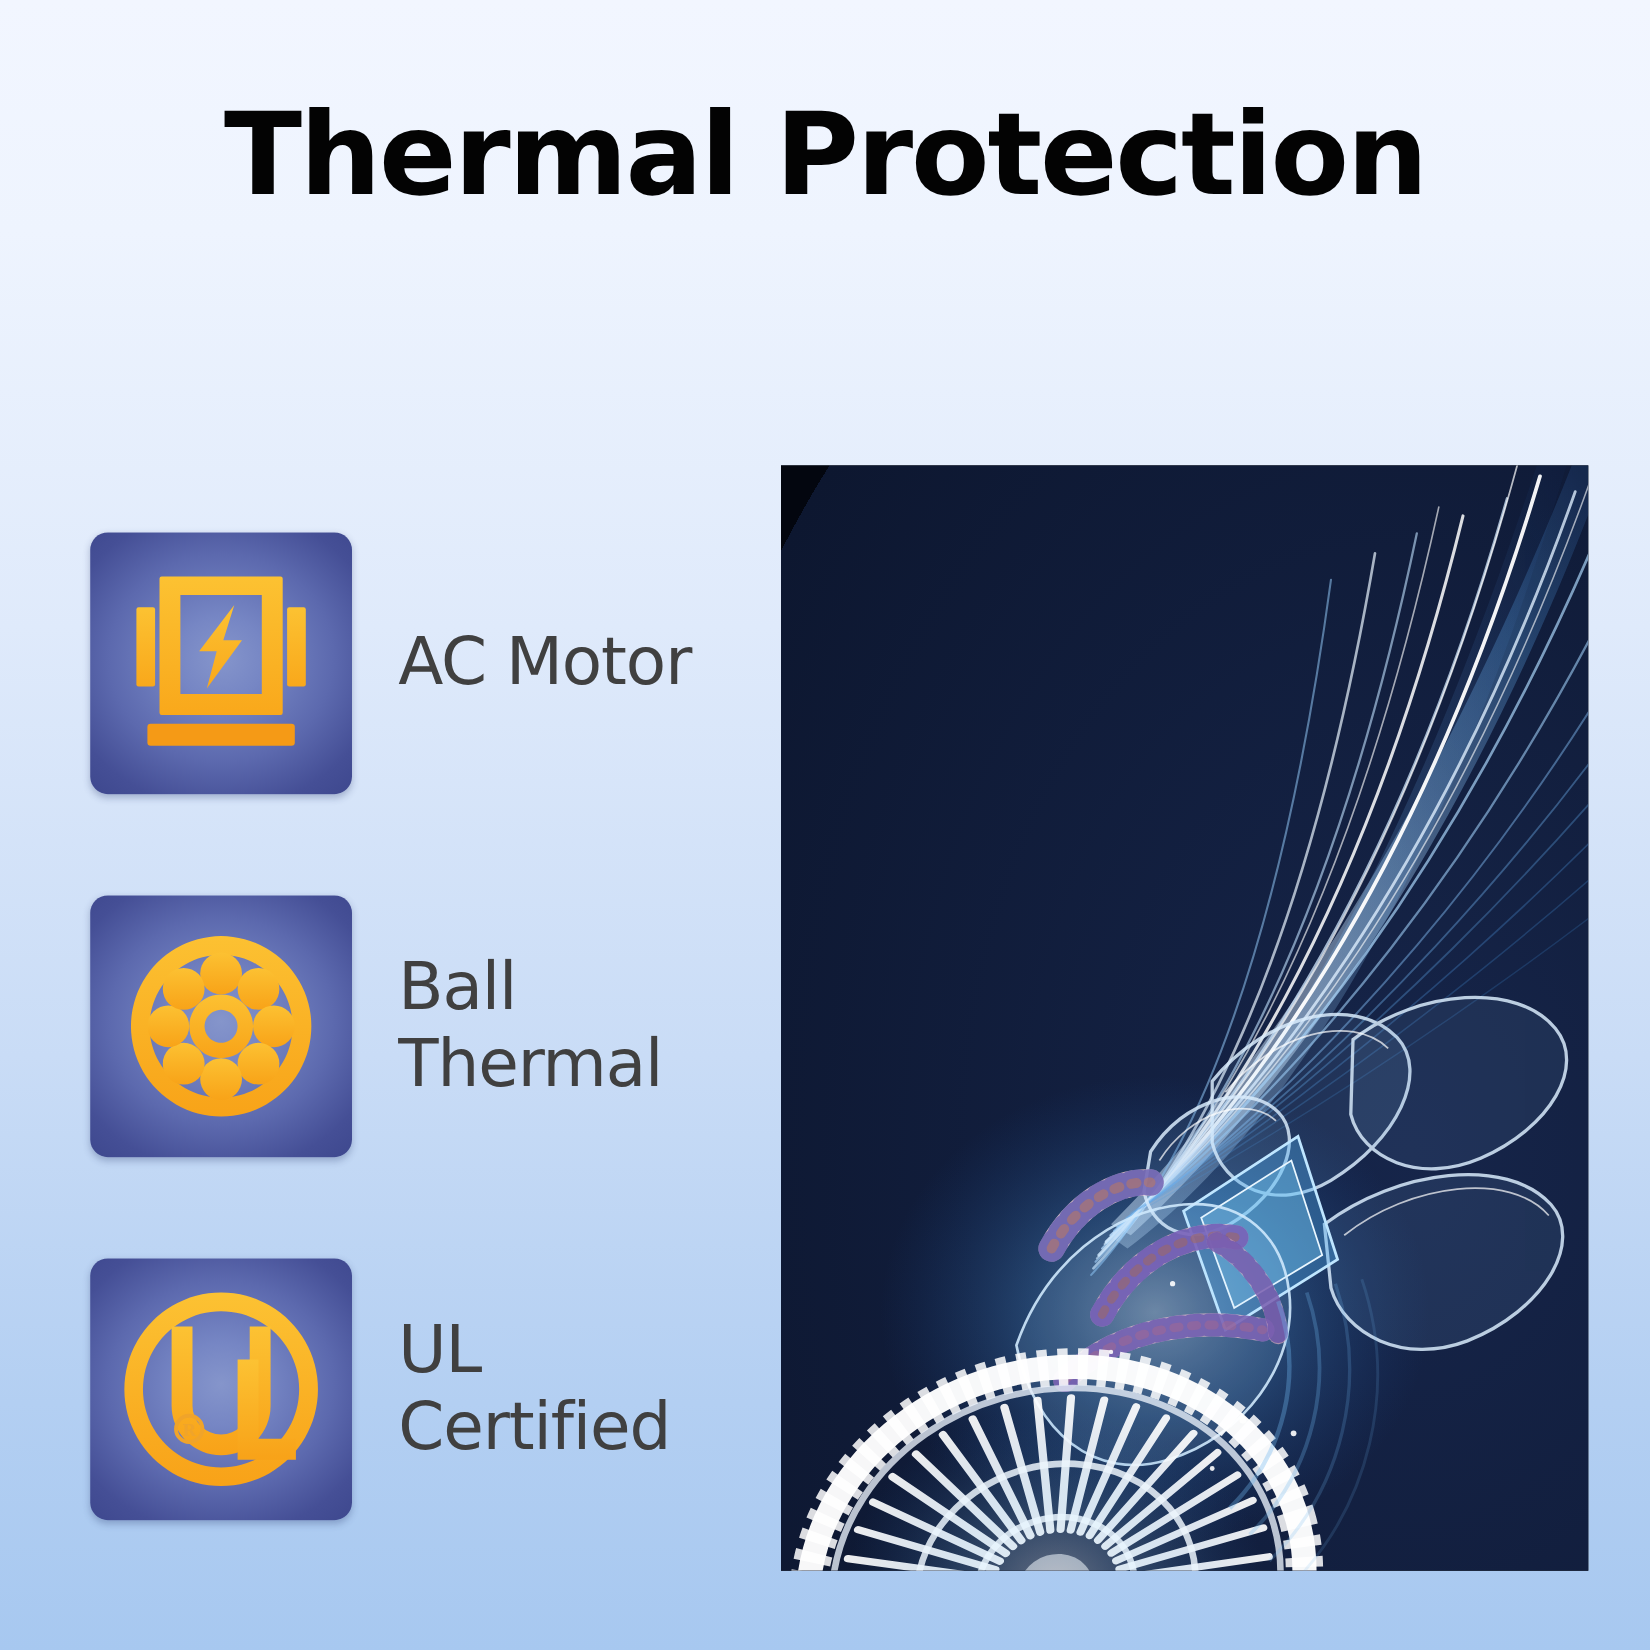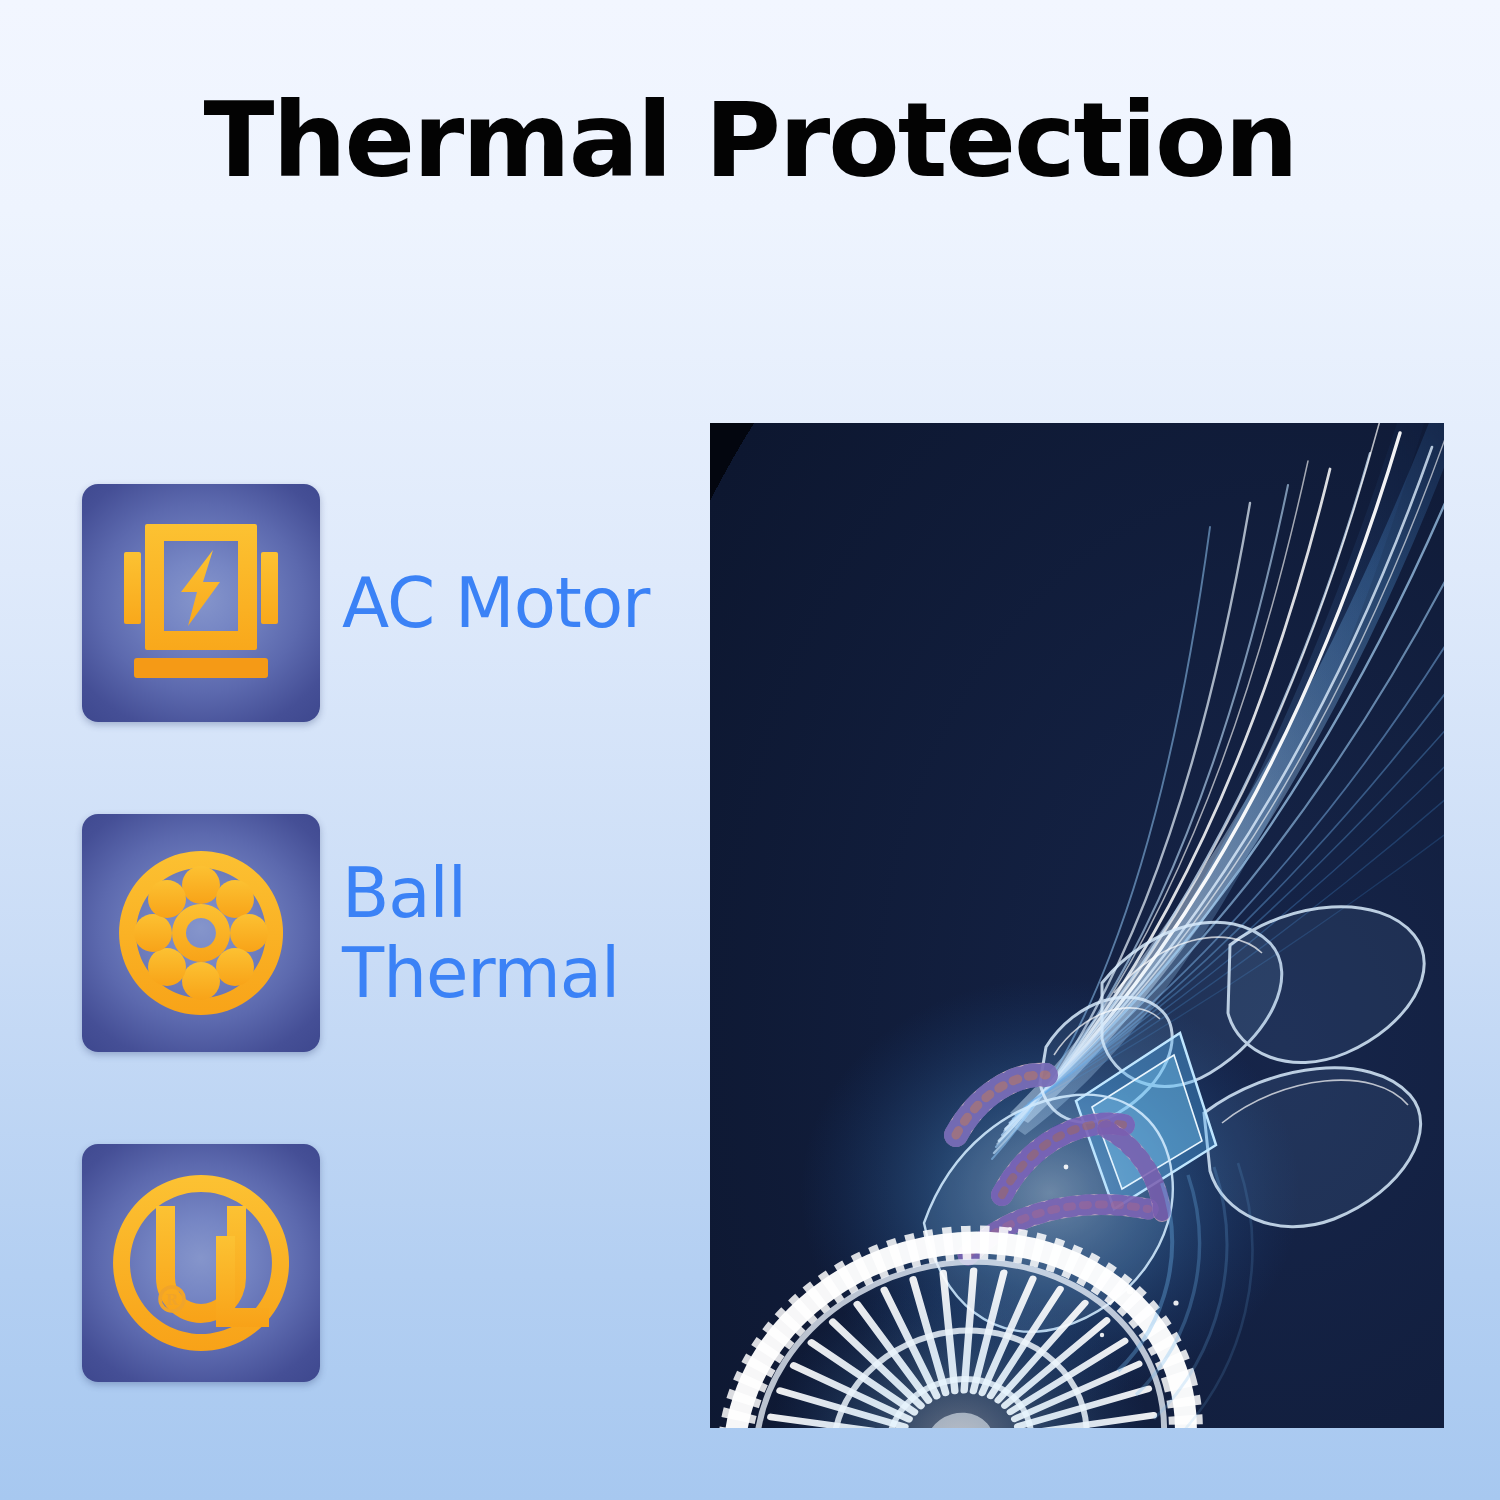--- a/index.html
+++ b/index.html
@@ -65,26 +65,26 @@
   }
   .icon-tile svg {
     position: absolute;
     left: 0; top: 0;
     width: 238px;
     height: 238px;
     display: block;
   }
 
   .feature-label {
-    margin-left: 22px;
+    margin-left: 42px;
     font-family: "DejaVu Sans", sans-serif;
     font-weight: 400;
-    font-size: 69px;
+    font-size: 60px;
     line-height: 1.16;
-    color: #3b82f6;
+    color: #404040;
     letter-spacing: -1px;
     white-space: pre-line;
   }
 
   
   .photo-panel {
     position: absolute;
     left: 710px;
     top: 423px;
     width: 734px;
@@ -175,20 +175,22 @@
           <path d="M119 31 a88 88 0 1 0 0.1 0 z M119 48 a71 71 0 1 1 -0.1 0 z" fill="url(#g3)" fill-rule="evenodd"></path>
 
           <path d="M74 62 h19 v72 a26 26 0 0 0 52 0 v-72 h19 v72 a45 45 0 0 1 -90 0 z" fill="url(#g3)"></path>
 
           <path d="M134 92 h19 v72 h34 v19 h-53 z" fill="url(#g3)"></path>
 
           <circle cx="90" cy="155" r="12" fill="none" stroke="#f0a42a" stroke-width="3.5"></circle>
           <text x="90" y="161" font-family="DejaVu Serif, serif" font-size="15" font-weight="700" fill="#f0a42a" text-anchor="middle">R</text>
         </svg>
       </div>
+      <div class="feature-label">UL
+Certified</div>
     </div>
 
   </div>
 
   <div class="photo-panel">
     <svg viewBox="0 0 734 1005" xmlns="http://www.w3.org/2000/svg">
       <defs>
 
         <radialGradient id="bg" cx="78%" cy="62%" r="95%">
           <stop offset="0" stop-color="#16254a"></stop>

